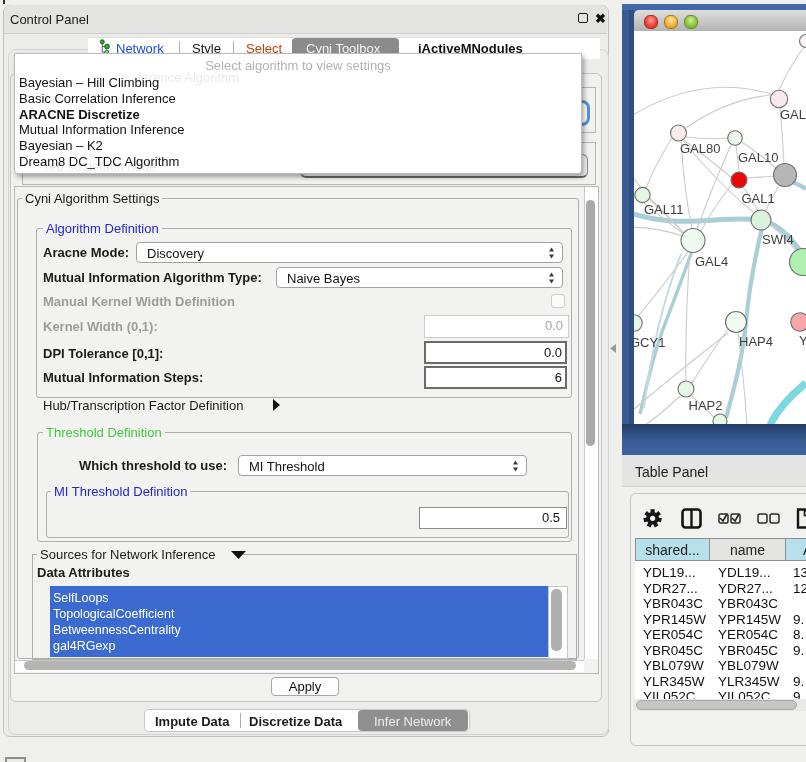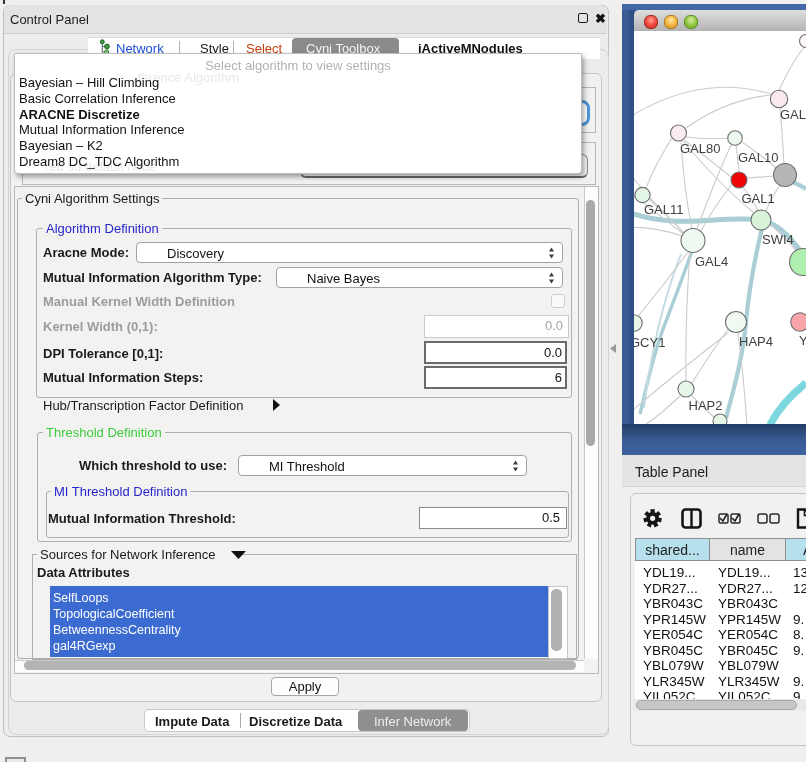--- a/index.html
+++ b/index.html
@@ -5,21 +5,21 @@
 html,body{margin:0;padding:0;}
 body{width:806px;height:762px;font-family:"Liberation Sans",sans-serif;background:#ededec;}
 #root{position:absolute;top:0;left:0;width:806px;height:762px;overflow:hidden;background:#efefee;}
 .abs{position:absolute;}
 .lb{position:absolute;font-size:13px;font-weight:bold;color:#1a1a1a;white-space:nowrap;}
 .lp{position:absolute;font-size:13px;color:#1a1a1a;white-space:nowrap;}
 .grp{position:absolute;border:1px solid #aeaeae;border-radius:3px;}
 .glab{position:absolute;font-size:13px;background:#f2f2f1;padding:0 3px;white-space:nowrap;}
 .fld{position:absolute;background:#fff;font-size:13px;color:#111;text-align:right;}
 .combo{position:absolute;background:#fff;border:1px solid #a2a2a2;border-radius:4px;font-size:13px;color:#111;}
-.ctext{position:absolute;left:10px;top:3px;margin-left:20px;}
+.ctext{position:absolute;left:10px;top:3px;}
 </style>
 </head>
 <body>
 <div id="root">
 
 <div class="abs" style="left:3px;top:5px;width:604px;height:730px;background:#ececeb;border:1px solid #c0c0bf;border-radius:7px;"></div>
 <div class="abs" style="left:3px;top:0;width:2px;height:4px;background:#333;"></div>
 <div class="abs" style="left:4px;top:5px;width:603px;height:28px;background:#e3e3e1;border-bottom:1px solid #cecece;border-radius:7px 7px 0 0;"></div>
 <div class="abs" style="left:10px;top:12px;font-size:13px;color:#1c1c1c;">Control Panel</div>
 <div class="abs" style="left:578px;top:13px;width:8px;height:8px;border:1.5px solid #1a1a1a;border-radius:2px;"></div>
@@ -29,21 +29,21 @@
 
 <div class="abs" style="left:88px;top:37px;width:512px;height:21px;background:#fff;border-top:1px solid #dadada;"></div>
 <svg class="abs" style="left:97px;top:38px;" width="14" height="17" viewBox="0 0 14 17">
  <path d="M5.3 4 V14 H9.5 M5.3 8.5 H10" fill="none" stroke="#5a6b7a" stroke-width="1.1"></path>
  <circle cx="5.3" cy="3.8" r="2" fill="#3f9e3f" stroke="#1c641c"></circle>
  <circle cx="10" cy="8.5" r="2.4" fill="#3f9e3f" stroke="#1c641c"></circle>
  <circle cx="9.7" cy="14" r="2" fill="#8cca8c" stroke="#2a7c2a"></circle>
 </svg>
 <div class="lp" style="left:116px;top:41px;color:#1d4ed8;">Network</div>
 <div class="abs" style="left:179px;top:41px;width:1px;height:14px;background:#b4b4b4;"></div>
-<div class="lp" style="left:200px;top:41px;color:#161616;">Style</div>
+<div class="lp" style="left:192px;top:41px;color:#161616;">Style</div>
 <div class="abs" style="left:233px;top:41px;width:1px;height:14px;background:#b4b4b4;"></div>
 <div class="lp" style="left:246px;top:41px;color:#c2410c;">Select</div>
 <div class="abs" style="left:292px;top:38px;width:107px;height:20px;background:#8b8b8b;border-radius:4px 4px 0 0;"></div>
 <div class="lp" style="left:306px;top:41px;color:#f4f4f4;">Cyni Toolbox</div>
 <div class="lb" style="left:410px;top:41px;color:#111;padding-left:8px;">jActiveMNodules</div>
 
 <div class="abs" style="left:10px;top:73px;width:590px;height:627px;background:#f1f1f0;border:1px solid #c4c4c3;border-radius:6px;"></div>
 <div class="abs" style="left:22px;top:87px;width:572px;height:44px;border:1px solid #b6b6b6;"></div>
 <div class="abs" style="left:300px;top:100px;width:284px;height:20px;border:3px solid #4f94d6;border-radius:8px;background:#fff;"></div>
 <div class="abs" style="left:22px;top:142px;width:572px;height:41px;border:1px solid #b6b6b6;"></div>
@@ -92,21 +92,20 @@
 <div class="lb" style="left:79px;top:458px;">Which threshold to use:</div>
 <div class="combo" style="left:238px;top:455px;width:287px;height:19px;">
       <span class="ctext">MI Threshold</span>
       <svg class="abs" style="right:7px;top:4px;" width="7" height="12" viewBox="0 0 7 12">
         <path d="M3.5 0.5L6 4.5H1Z" fill="#3a3a3a"></path>
         <path d="M3.5 11.5L6 7.5H1Z" fill="#3a3a3a"></path>
       </svg>
     </div>
 <div class="grp" style="left:46px;top:491px;width:521px;height:45px;"></div>
 <div class="glab" style="left:51px;top:484px;color:#2626cc;">MI Threshold Definition</div>
-<div class="lb" style="left:48px;top:511px;">Mutual Information Threshold:</div>
 <div class="fld" style="left:419px;top:507px;width:140px;height:18px;border:1.5px solid #8b8b8b;padding:2px 6px 0 0;">0.5</div>
 <div class="grp" style="left:32px;top:554px;width:543px;height:104px;border-radius:0;"></div>
 <div class="glab" style="left:37px;top:547px;color:#1a1a1a;padding-right:22px;">Sources for Network Inference</div>
 <svg class="abs" style="left:231px;top:551px;" width="15" height="8" viewBox="0 0 15 8">
       <path d="M0 0H15L7.5 8Z" fill="#111"></path>
     </svg>
 <div class="lb" style="left:37px;top:565px;">Data Attributes</div>
 <div class="abs" style="left:50px;top:586px;width:498px;height:71px;background:#3b6ad0;overflow:hidden;">
 <div style="color:#fff;font-size:12.5px;line-height:16px;padding:4px 0 0 3px;">SelfLoops<br>TopologicalCoefficient<br>BetweennessCentrality<br>gal4RGexp</div>
 </div>

